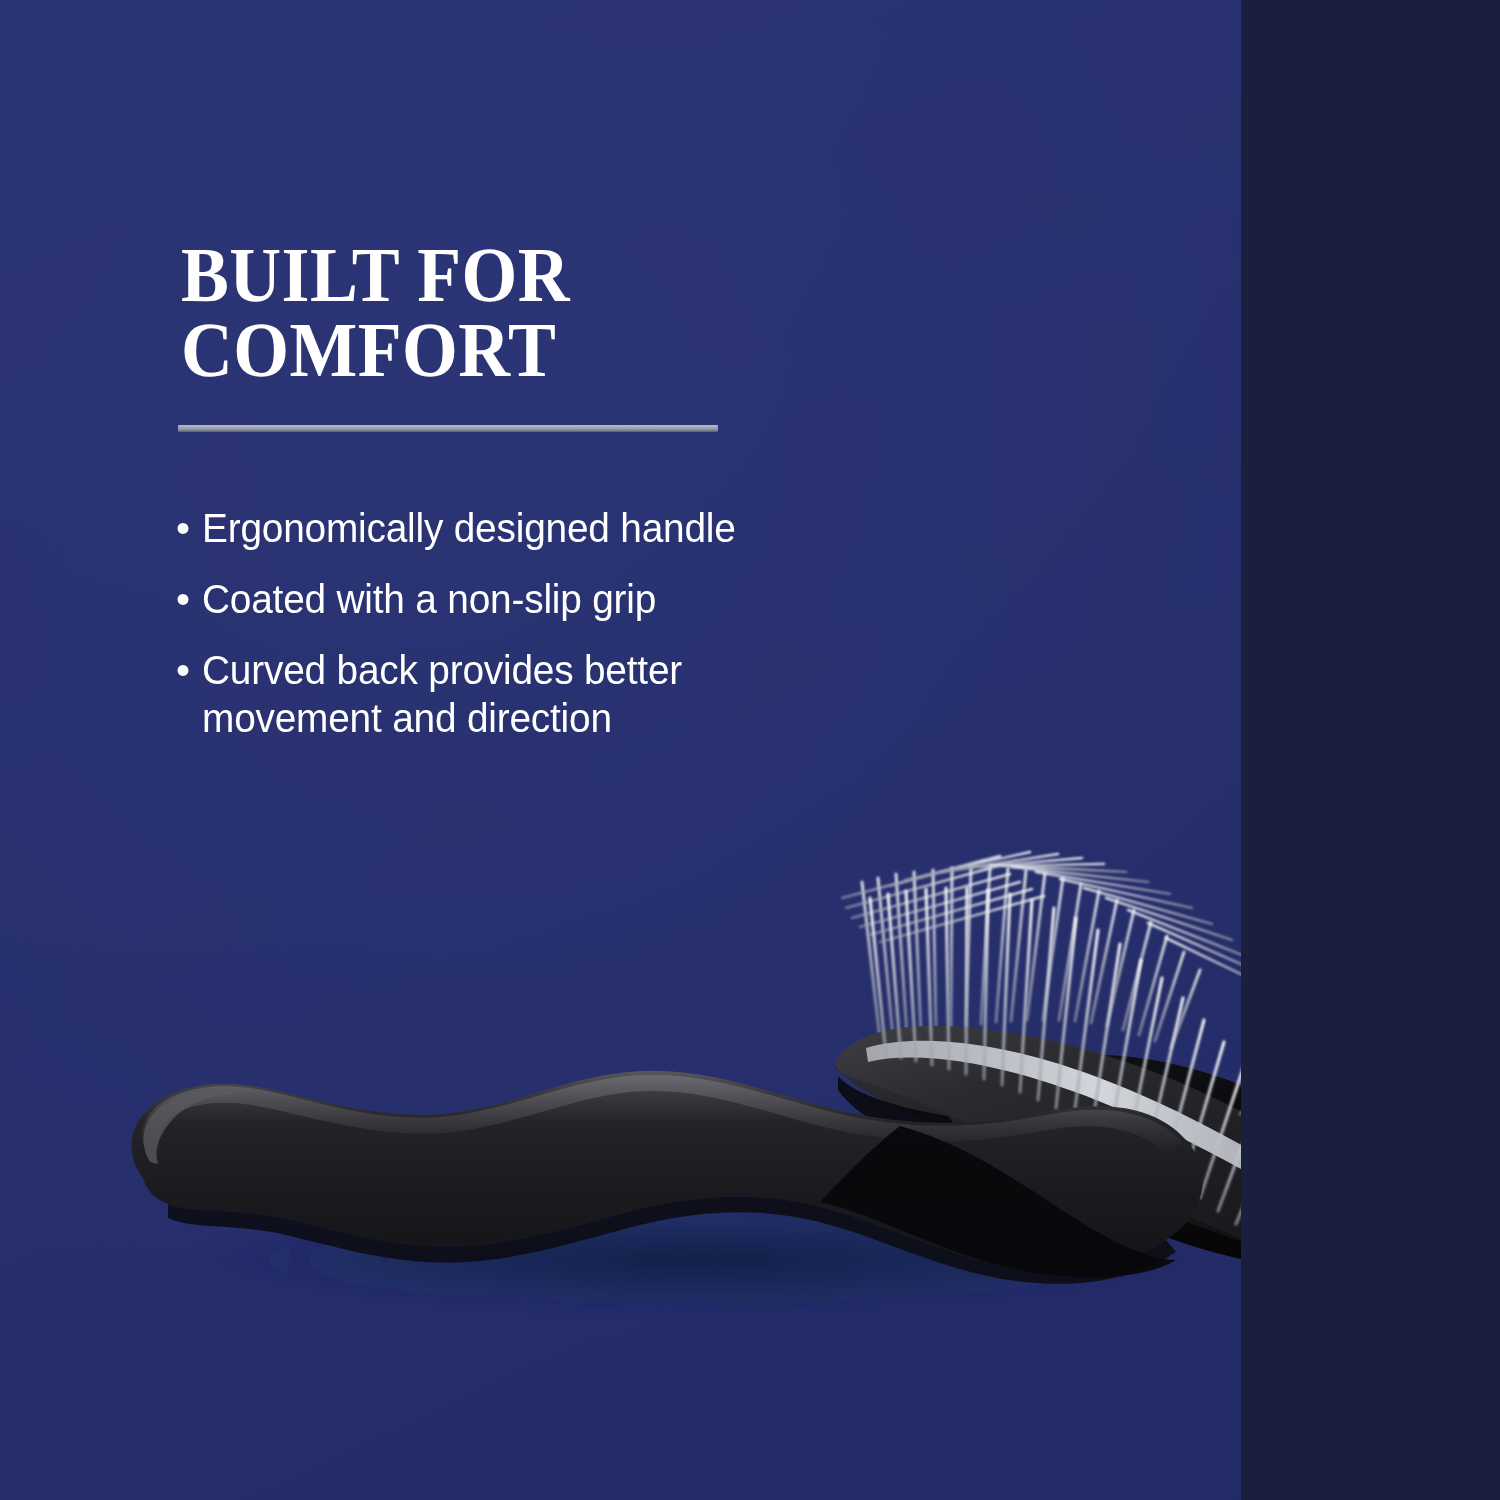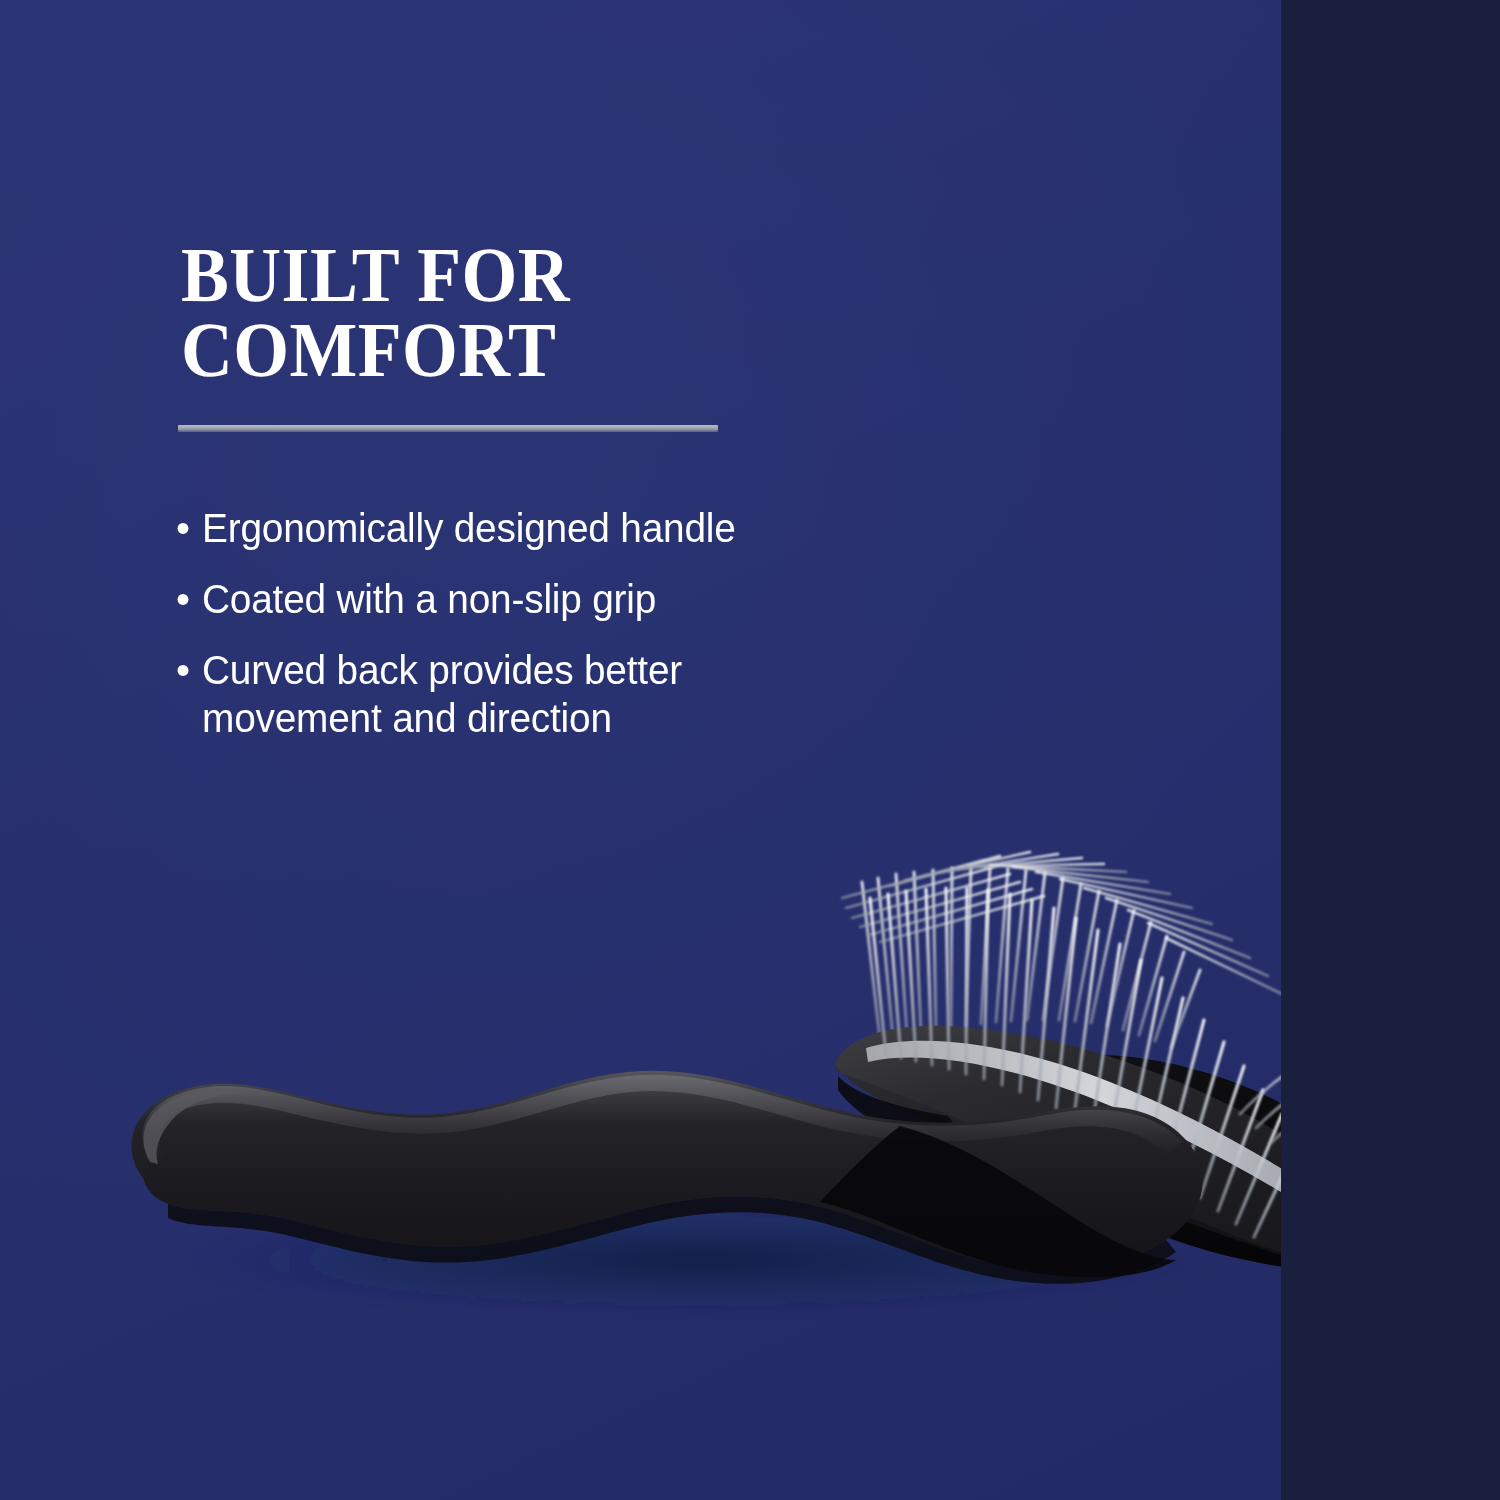--- a/index.html
+++ b/index.html
@@ -7,21 +7,20 @@
     padding: 0;
     background: #1a1f3d;
   }
   #page {
     position: relative;
     width: 1241px;
     height: 1500px;
     overflow: hidden;
     background: #27306e;
     font-family: "Liberation Sans", sans-serif;
-    padding-left: 40px;
   }
   
   #bg-gradient {
     position: absolute;
     inset: 0;
     background:
       radial-gradient(ellipse 120% 100% at 38% 28%, rgba(45,55,120,0.55) 0%, rgba(39,48,110,0) 62%),
       linear-gradient(155deg, #2a3373 0%, #272f6d 48%, #232b66 100%);
     pointer-events: none;
   }

